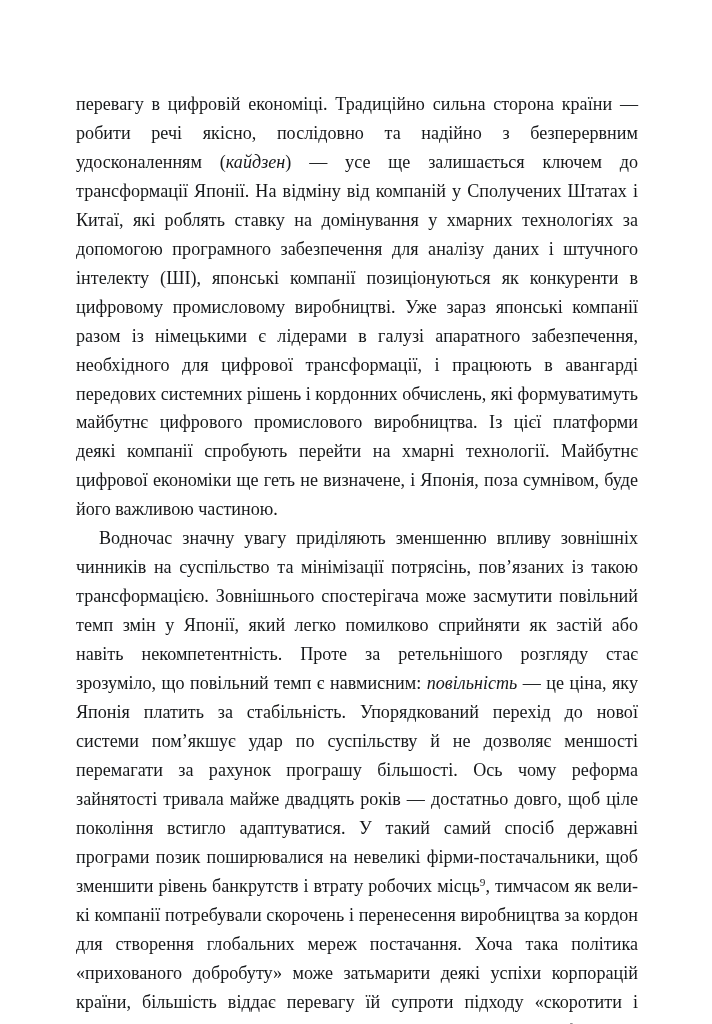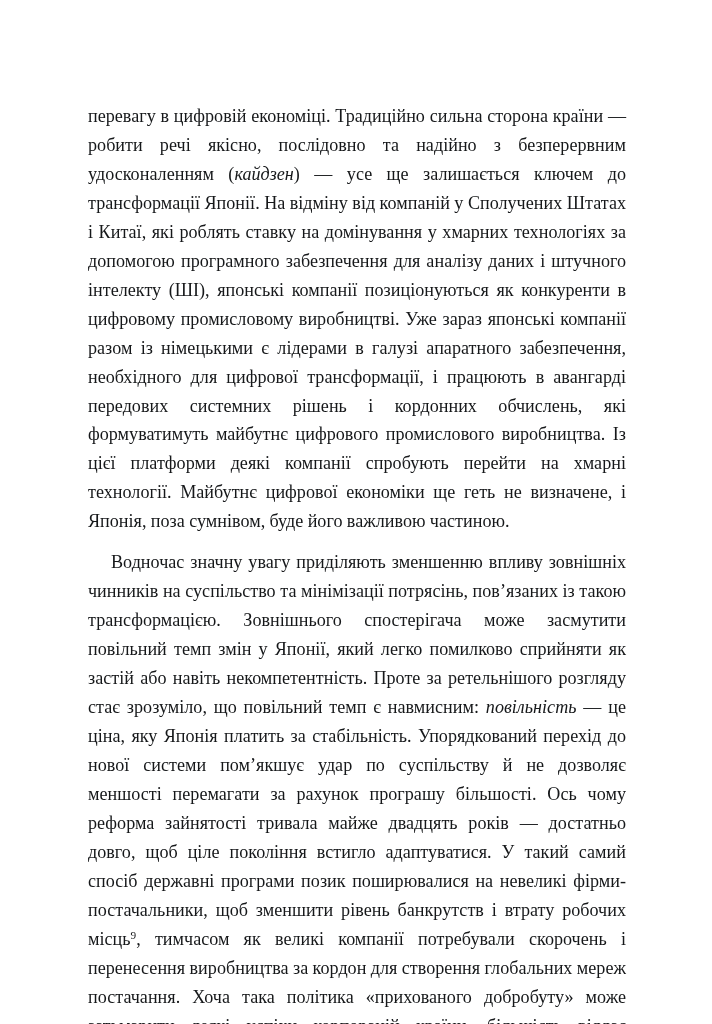--- a/index.html
+++ b/index.html
@@ -48,21 +48,21 @@
   }
 
   
   .text-body {
     position: absolute;
     left: 76px;
     top: 90px;
     width: 562px;
   }
   .para {
-    margin: 12px;
+    margin: 0;
     font-size: 18.1px;
     line-height: 28.95px;
     text-align: justify;
     text-align-last: left;
     -webkit-hyphens: manual;
     hyphens: manual;
     word-spacing: -0.2px;
     letter-spacing: 0.02px;
   }
   .para.indent {

